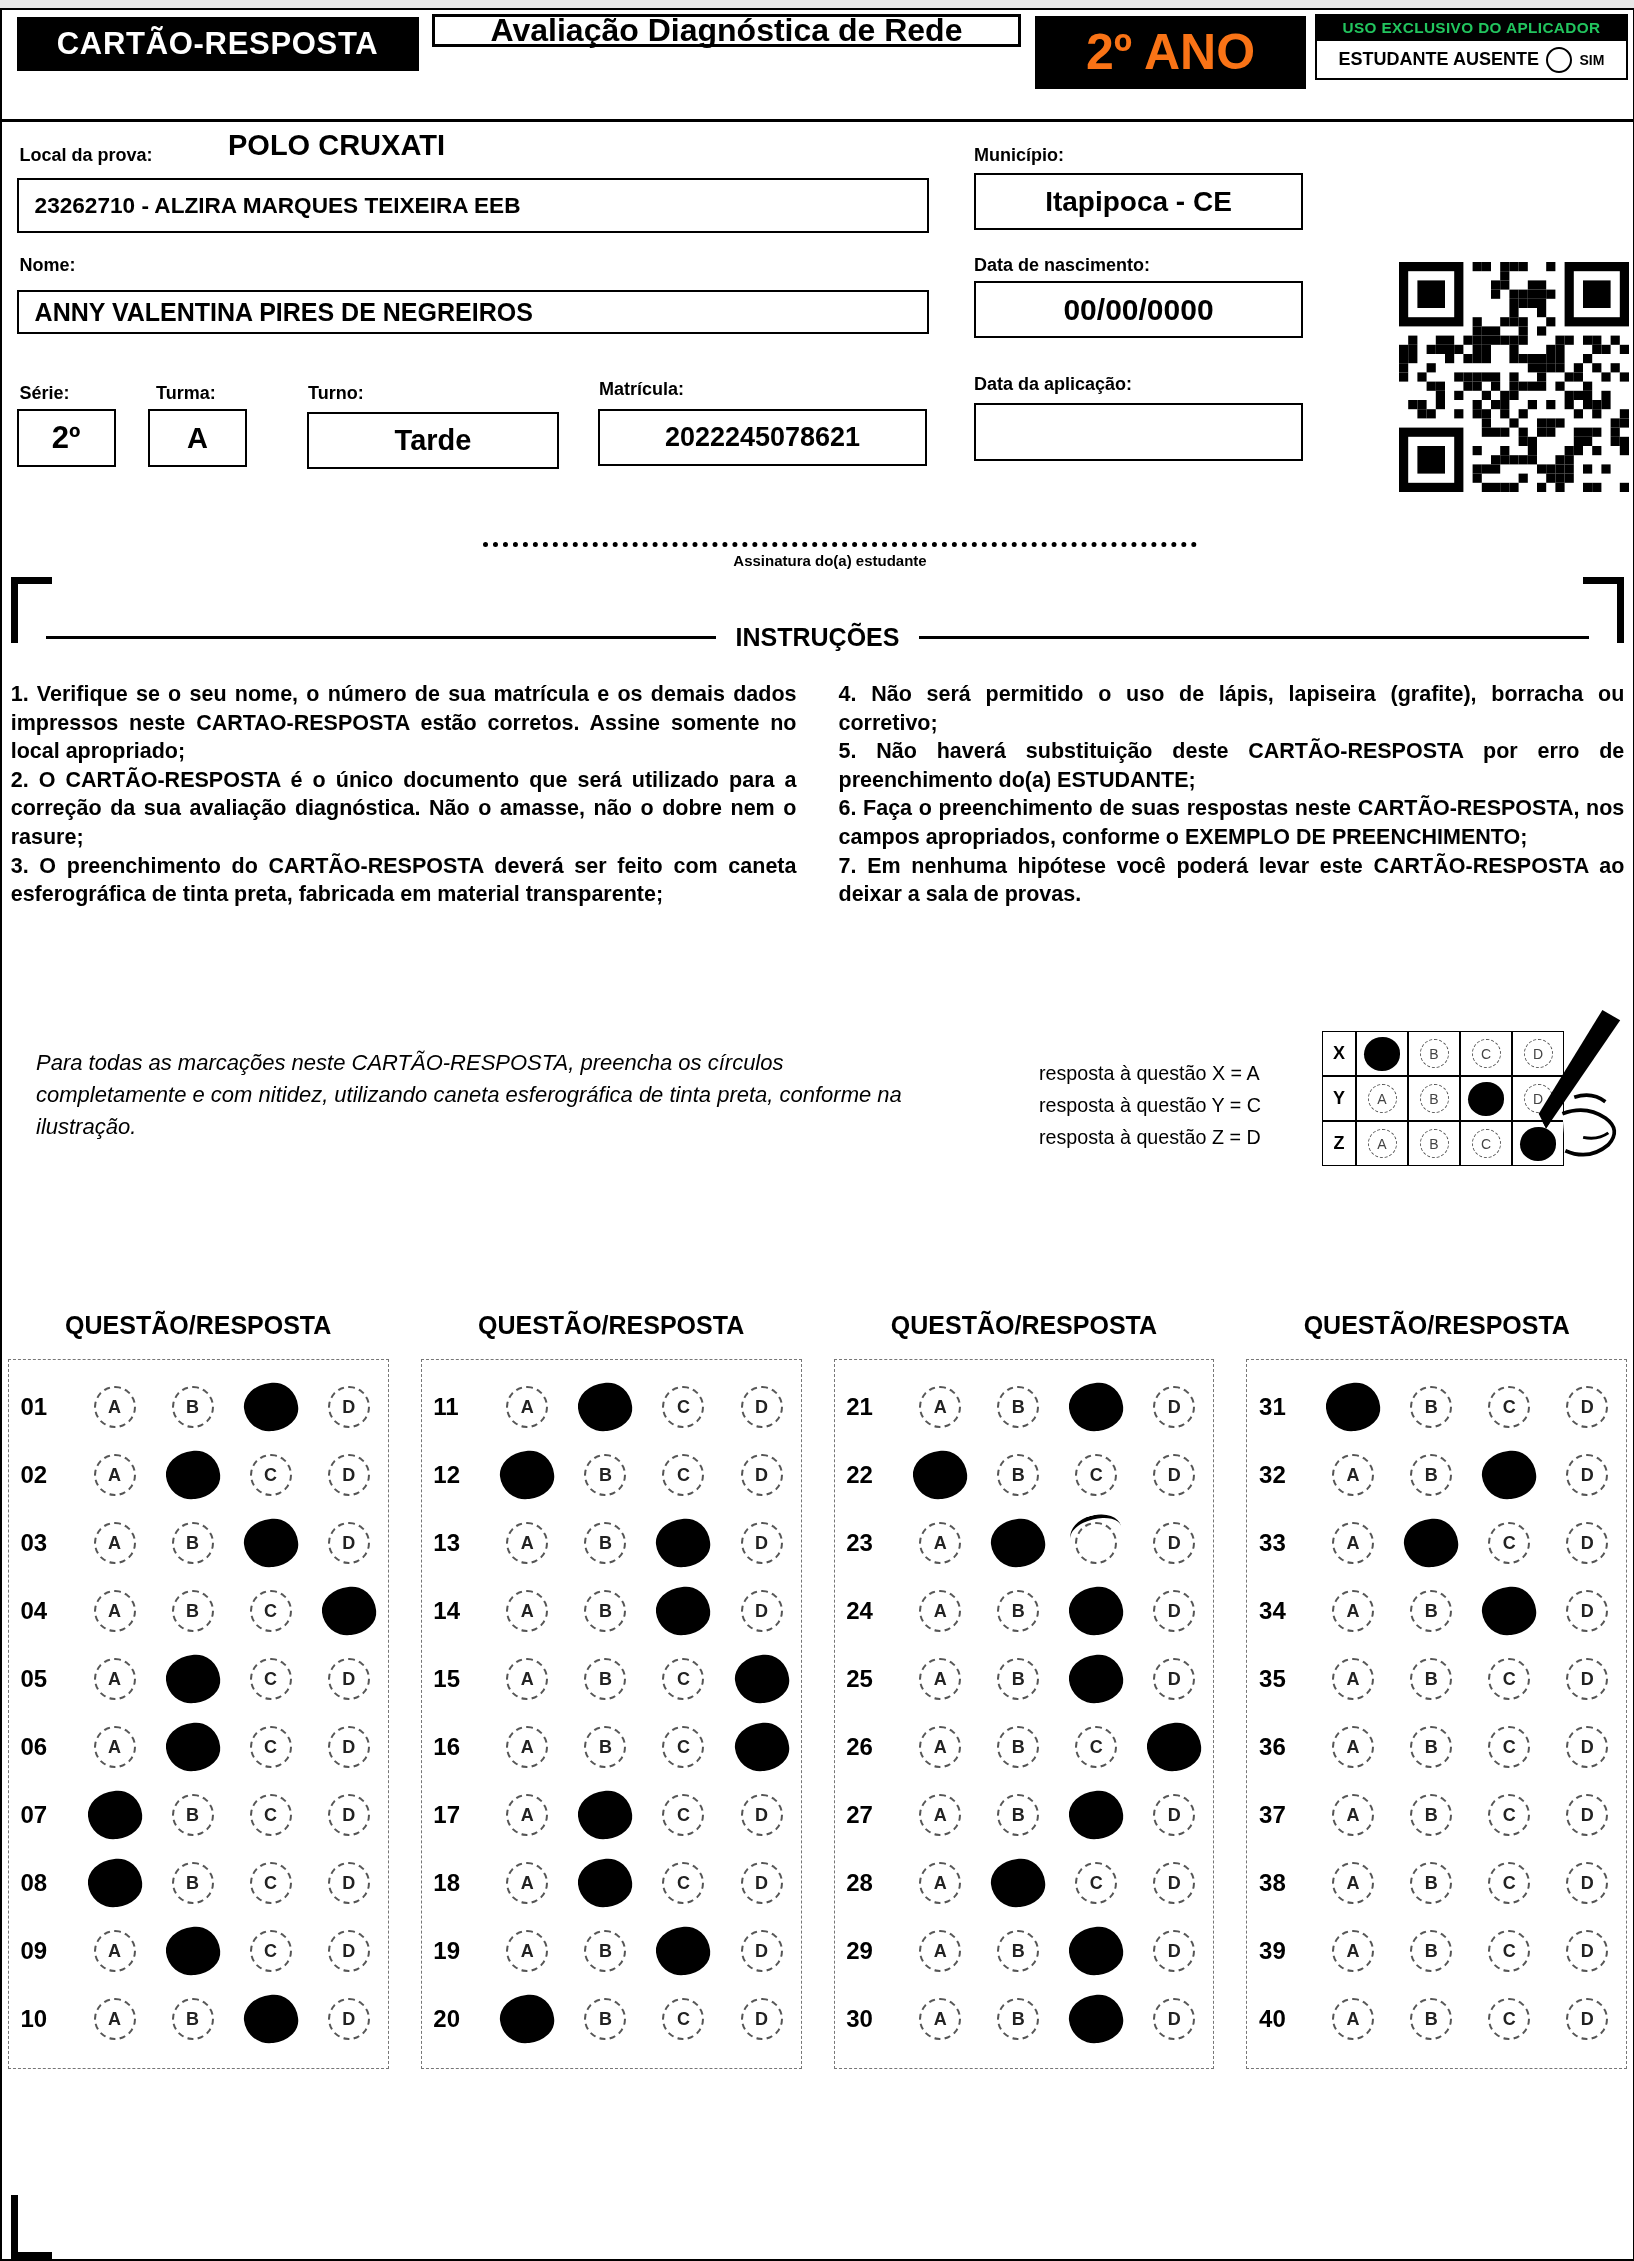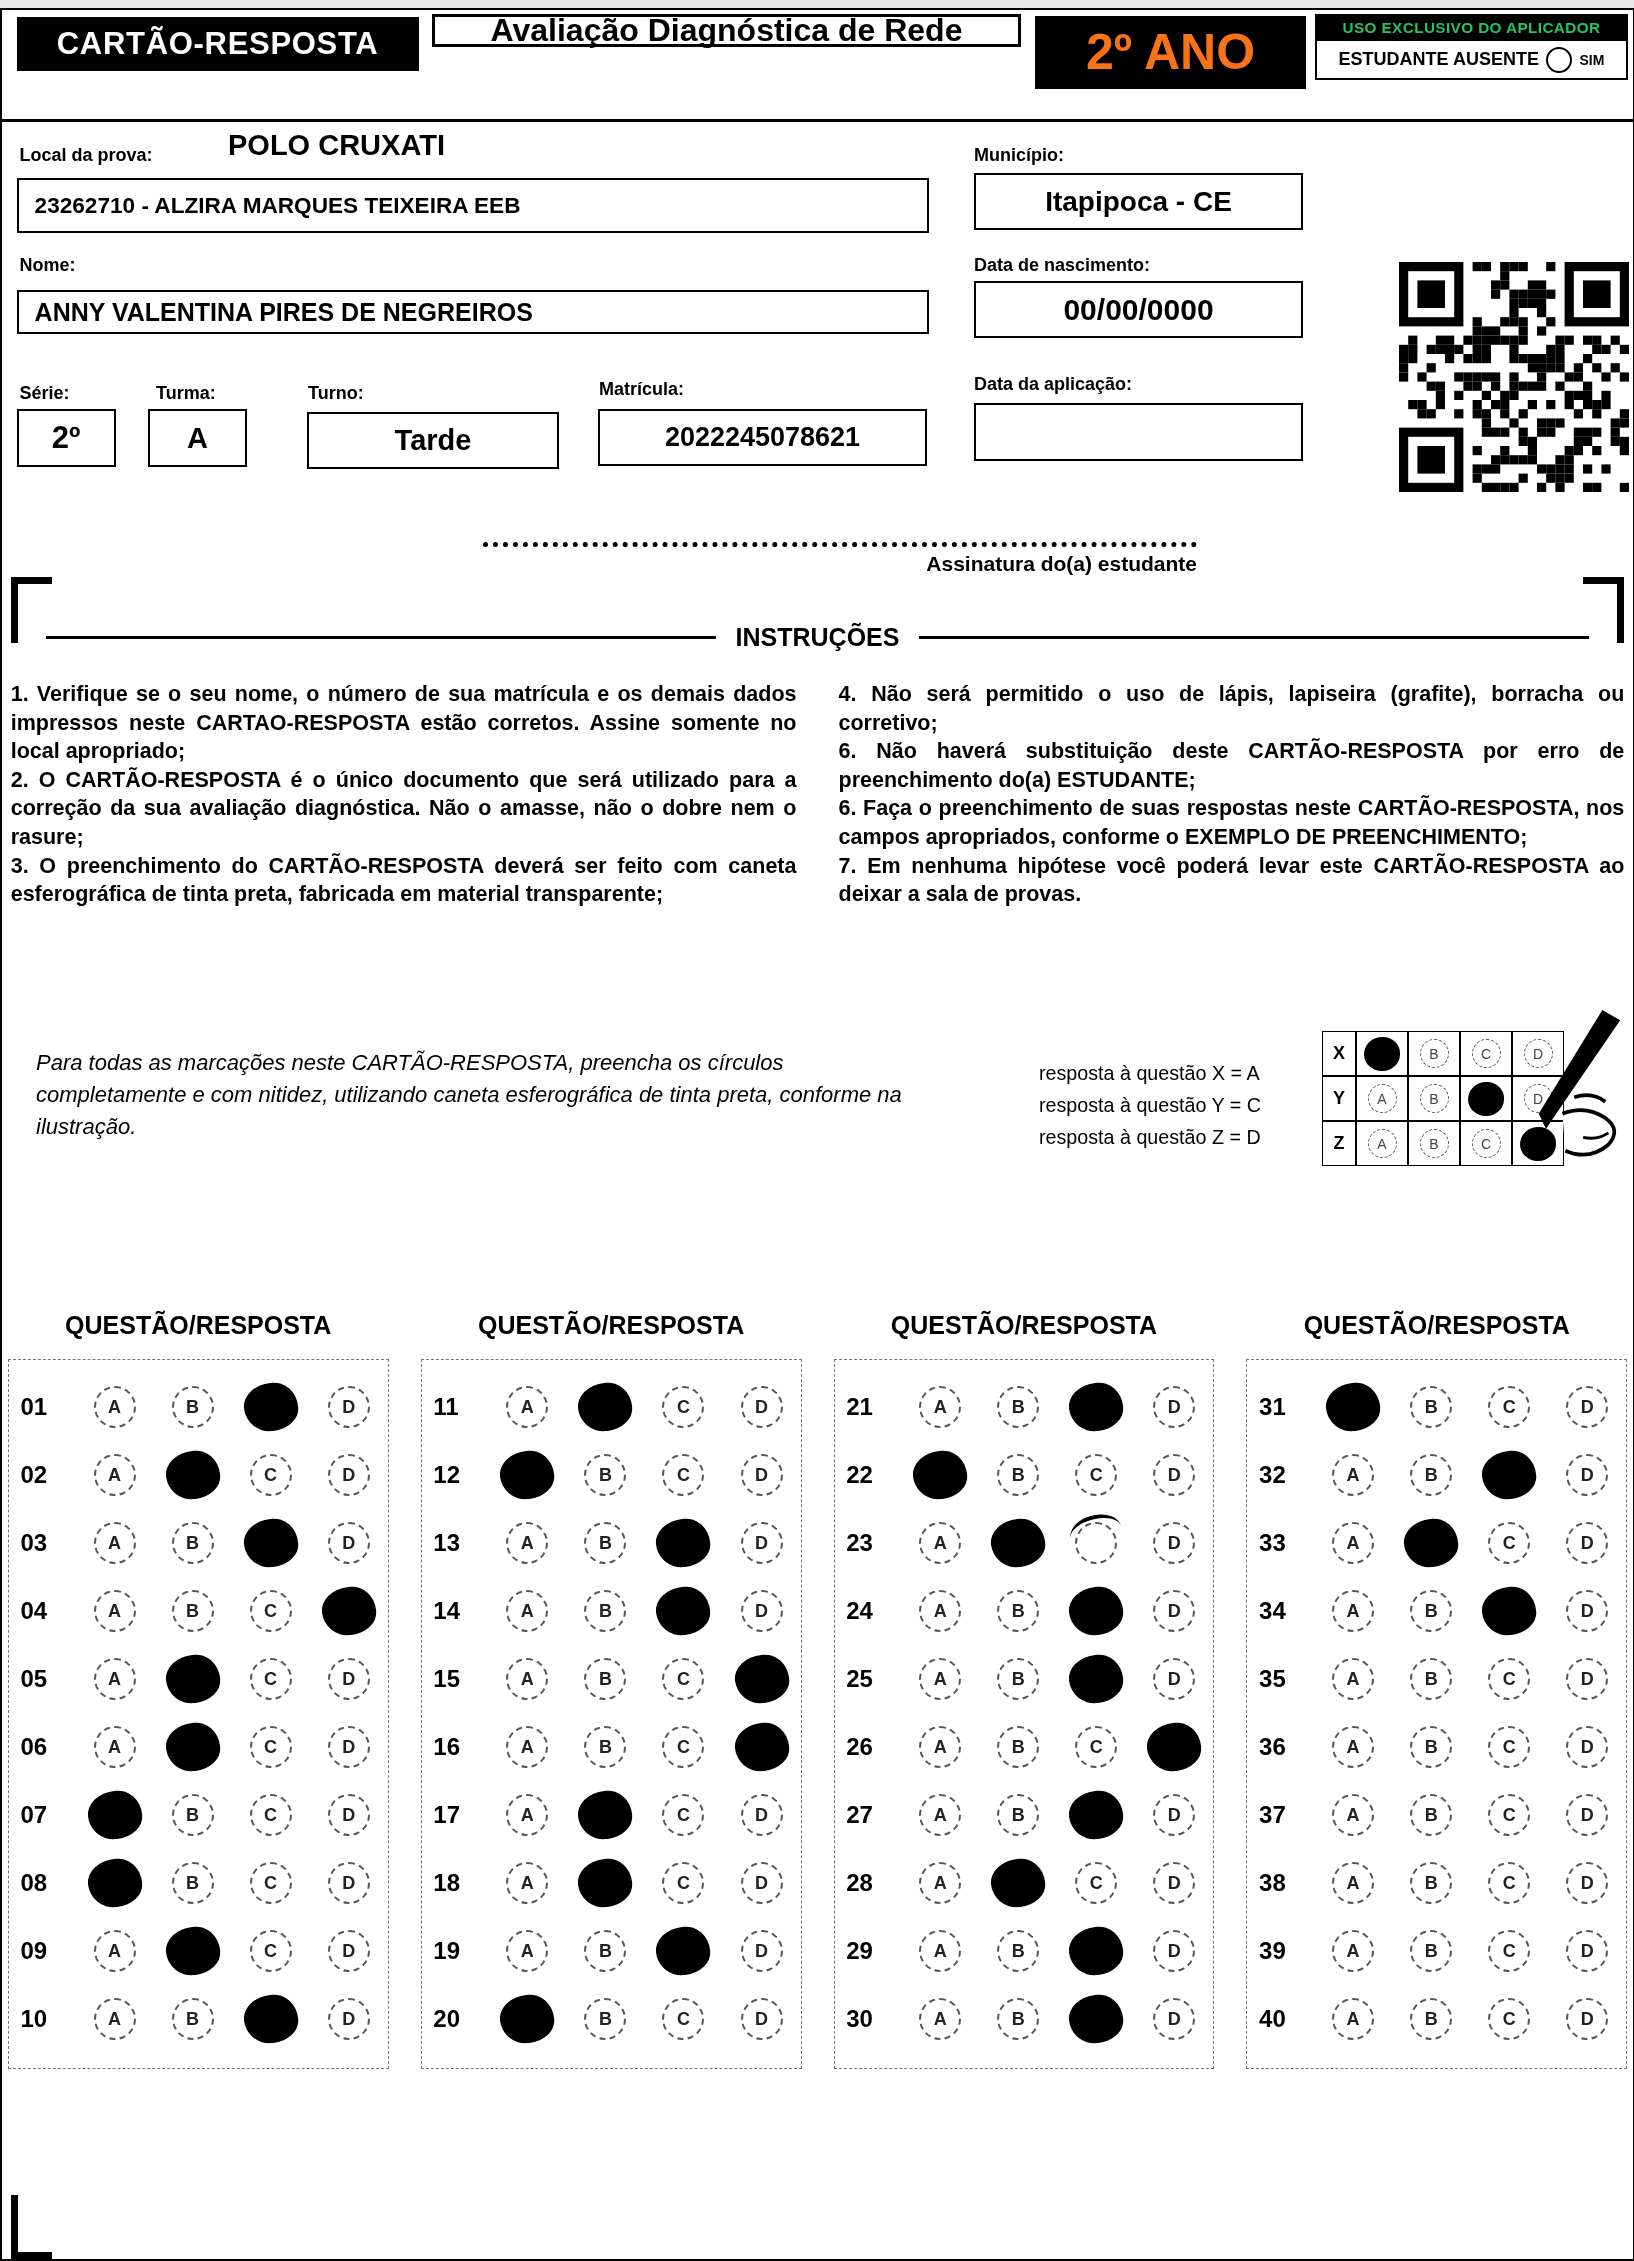--- a/index.html
+++ b/index.html
@@ -39,21 +39,21 @@
   #matricula-label{left:597px;top:369px}
   #aplicacao-label{left:972px;top:364px}
   #serie-box{left:14.6px;top:399px;width:99px;height:58px;font-weight:bold;font-size:31px}
   #turma-box{left:146px;top:399px;width:99px;height:58px;font-weight:bold;font-size:29px}
   #turno-box{left:305px;top:402px;width:252px;height:57px;font-weight:bold;font-size:29px}
   #matricula-box{left:596px;top:399px;width:329px;height:57px;font-weight:bold;font-size:27px}
   #aplicacao-box{left:972px;top:393px;width:329px;height:58px}
 
   
   #sig-line{left:481px;top:532px;width:714px;border-top:5.1px dotted #000}
-  #sig-label{left:481px;top:542px;width:714px;text-align:right;font-weight:bold;font-size:21px}
+  #sig-label{left:471px;top:542px;width:714px;text-align:center;font-weight:bold;font-size:15px}
 
   
   #mark-tl{left:8.7px;top:567px;width:41px;height:66px;border-left:7.3px solid #000;border-top:7.3px solid #000}
   #mark-tr{right:8.7px;top:567px;width:41px;height:66px;border-right:7.3px solid #000;border-top:7.3px solid #000}
   #mark-bl{left:8.7px;top:2185px;width:41px;height:64px;border-left:7.3px solid #000;border-bottom:7.3px solid #000}
 
   
   #instr-head{left:0;top:613px;width:100%;display:flex;align-items:center;gap:20px;padding:0 44px}
   #instr-head .line{flex:1;height:3.6px;background:#000}
   #instr-head .t{font-weight:bold;font-size:25px}
@@ -345,21 +345,21 @@
     <div class="line"></div>
   </div>
   <div class="abs" id="instr-cols">
     <div class="instr-col">
         <p>1. Verifique se o seu nome, o número de sua matrícula e os demais dados impressos neste CARTAO-RESPOSTA estão corretos. Assine somente no local apropriado;</p>
         <p>2. O CARTÃO-RESPOSTA é o único documento que será utilizado para a correção da sua avaliação diagnóstica. Não o amasse, não o dobre nem o rasure;</p>
         <p>3. O preenchimento do CARTÃO-RESPOSTA deverá ser feito com caneta esferográfica de tinta preta, fabricada em material transparente;</p>
       </div>
     <div class="instr-col">
         <p>4. Não será permitido o uso de lápis, lapiseira (grafite), borracha ou corretivo;</p>
-        <p>6. Não haverá substituição deste CARTÃO-RESPOSTA por erro de preenchimento do(a) ESTUDANTE;</p>
+        <p>5. Não haverá substituição deste CARTÃO-RESPOSTA por erro de preenchimento do(a) ESTUDANTE;</p>
         <p>6. Faça o preenchimento de suas respostas neste CARTÃO-RESPOSTA, nos campos apropriados, conforme o EXEMPLO DE PREENCHIMENTO;</p>
         <p>7. Em nenhuma hipótese você poderá levar este CARTÃO-RESPOSTA ao deixar a sala de provas.</p>
       </div>
   </div>
 
   <div class="abs" id="fill-note">Para todas as marcações neste CARTÃO-RESPOSTA, preencha os círculos completamente e com nitidez, utilizando caneta esferográfica de tinta preta, conforme na ilustração.</div>
   <div class="abs" id="legend">
       <div>resposta à questão X = A</div>
       <div>resposta à questão Y = C</div>
       <div>resposta à questão Z = D</div>

